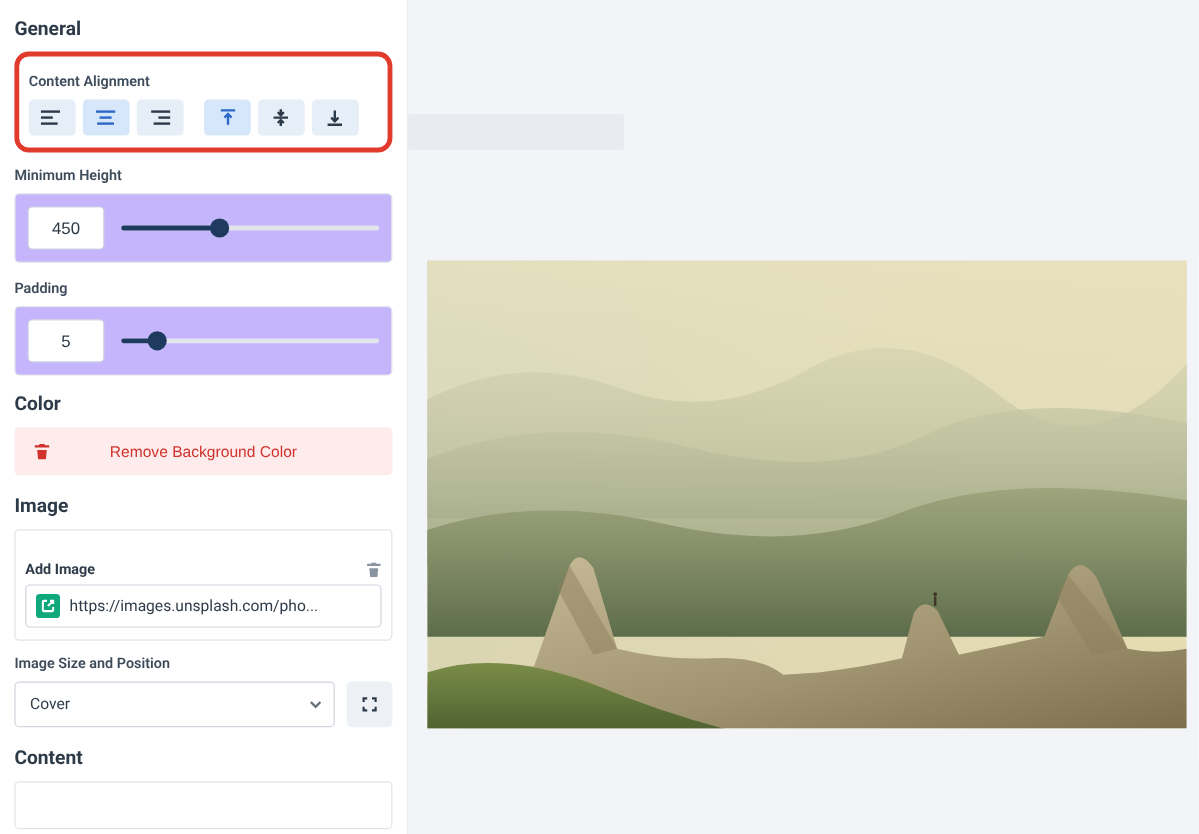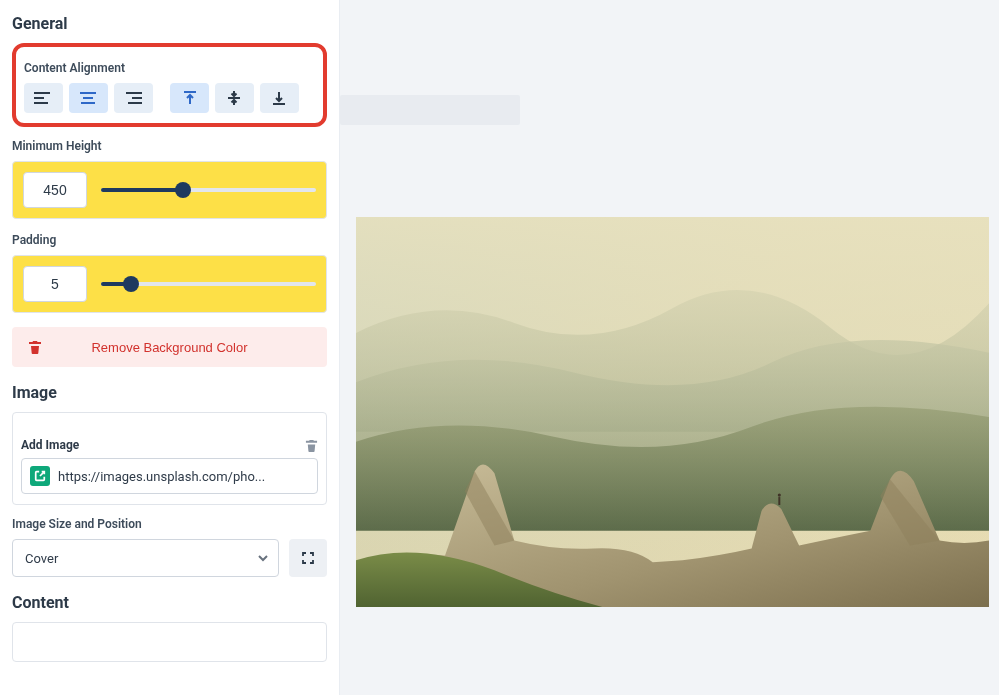--- a/index.html
+++ b/index.html
@@ -49,21 +49,21 @@
     align-items: center;
     justify-content: center;
     cursor: pointer;
   }
   .align-btn.sel { background: #d7e7fb; }
   .align-gap { display: inline-block; width: 6px; }
 
   .icon { display: inline-flex; }
 
   
-  .panel { background: #fde047; border: 1px solid #e0e4ea; border-radius: 4px; padding: 10px; margin-bottom: 14px; }
+  .panel { background: #c4b5fd; border: 1px solid #e0e4ea; border-radius: 4px; padding: 10px; margin-bottom: 14px; }
   .panel .row { display: flex; align-items: center; gap: 14px; }
   .num-input {
     width: 64px; height: 36px;
     border: 1px solid #d0d6de; border-radius: 4px;
     text-align: center; font-size: 14px; color: #2d3a48;
   }
   .slider-wrap { flex: 1; position: relative; height: 20px; display: flex; align-items: center; }
   .slider-track { position: absolute; left: 0; right: 0; top: 50%; transform: translateY(-50%); height: 4px; background: #e2e6ec; border-radius: 2px; }
   .slider-fill { position: absolute; left: 0; top: 50%; transform: translateY(-50%); height: 4px; background: #1e3a5f; border-radius: 2px; }
   .slider-thumb { position: absolute; top: 50%; width: 16px; height: 16px; border-radius: 50%; background: #1e3a5f; transform: translate(-50%, -50%); cursor: pointer; }
@@ -240,20 +240,21 @@
       <div class="row">
         <input class="num-input" value="5" style="">
         <div class="slider-wrap">
           <div class="slider-track"></div>
           <div class="slider-fill" style="width: 14%;"></div>
           <div class="slider-thumb" style="left: 14%;"></div>
         </div>
       </div>
     </div>
 
+    <div class="section-title">Color</div>
     <button class="remove-btn">
       <span class="trash icon">
         <svg width="14" height="14" viewBox="0 0 14 14" fill="currentColor">
             <path d="M5 1h4l.5 1H13v2H1V2h3.5L5 1zm-2 5h8l-.7 7.3c-.05.4-.4.7-.8.7H4.5c-.4 0-.75-.3-.8-.7L3 6z"></path>
           </svg>
       </span>
       <span>Remove Background Color</span>
     </button>
 
     <div class="section-title">Image</div>

